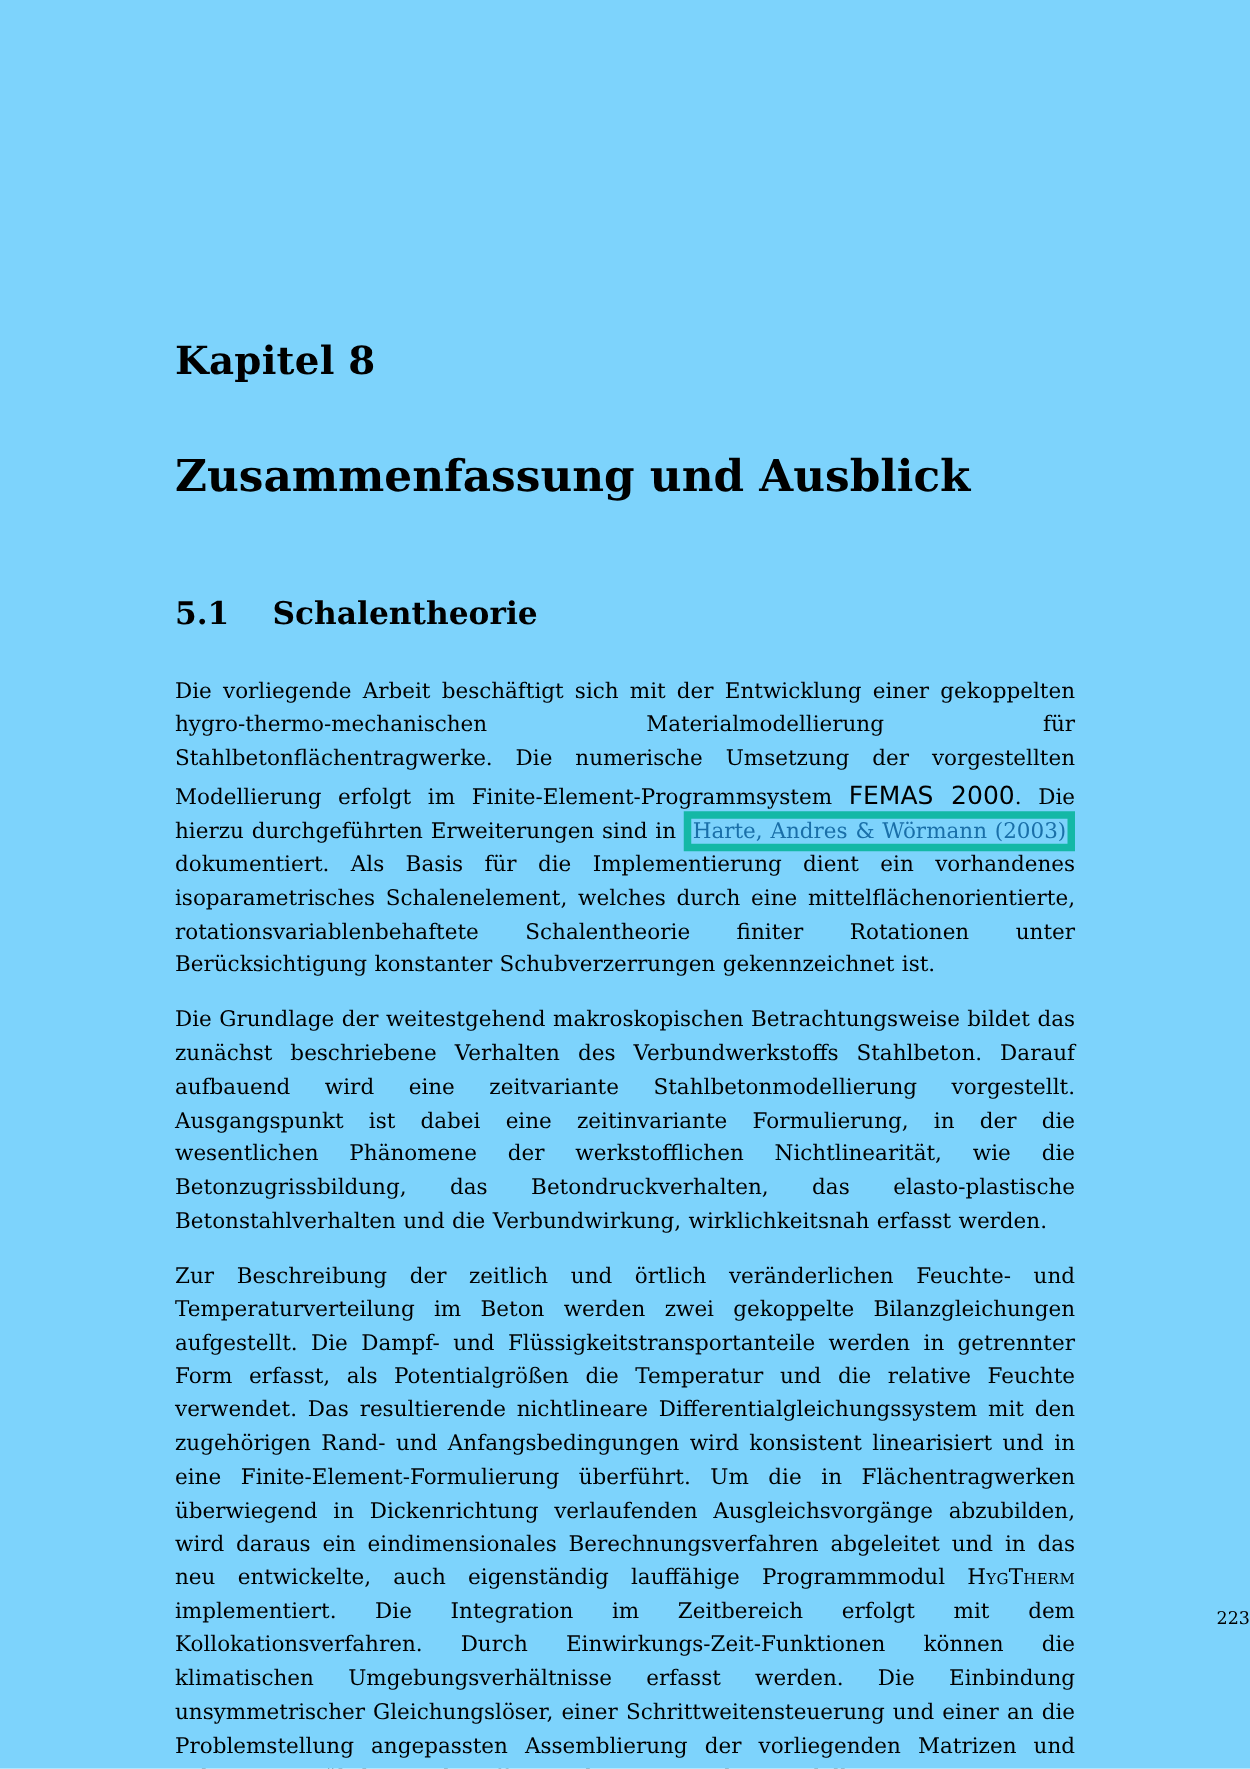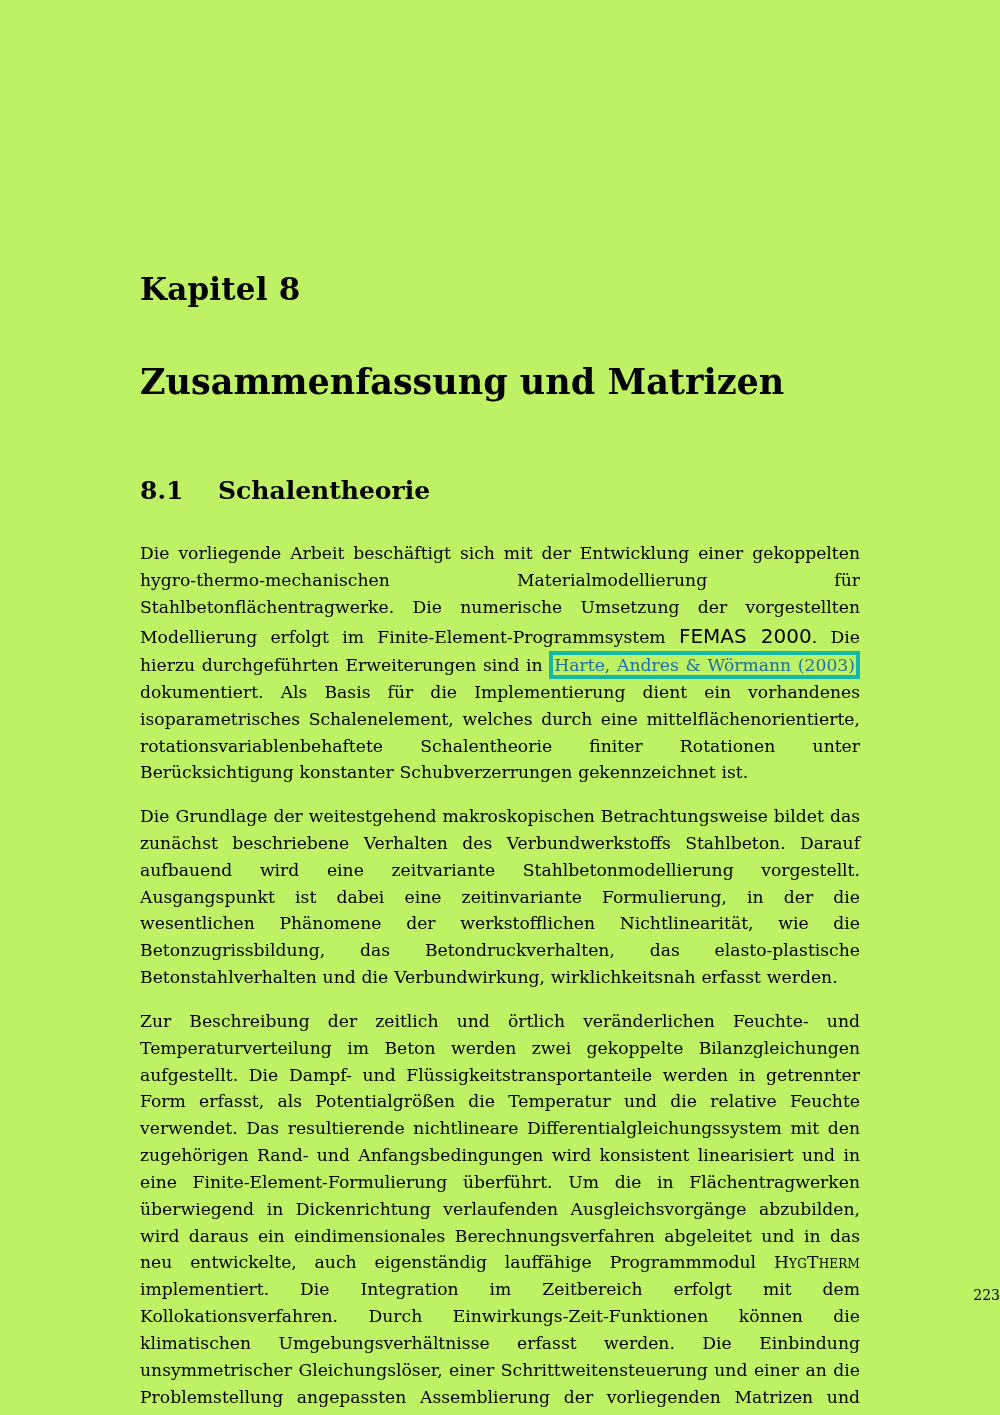--- a/index.html
+++ b/index.html
@@ -4,21 +4,21 @@
 <style>
   html, body {
     margin: 0;
     padding: 0;
     background: #ffffff;
   }
   .page {
     width: 1000px;
     height: 1415px;
     position: relative;
-    background: #bef264;
+    background: #7dd3fc;
     font-family: "DejaVu Serif", "Liberation Serif", serif;
     color: #000000;
     box-sizing: border-box;
   }
   .content {
     position: absolute;
     left: 140px;
     top: 272px;
     width: 720px;
   }
@@ -59,21 +59,21 @@
   .sans {
     font-family: "DejaVu Sans", "Liberation Sans", sans-serif;
     font-size: 20px;
   }
   .smallcaps {
     font-variant: small-caps;
     letter-spacing: 0.2px;
   }
   .cite-link {
     color: #1a6fa8;
-    border: 4px solid #14b8a6;
+    border: 6px solid #14b8a6;
     padding: 0 1px;
     text-decoration: none;
     white-space: nowrap;
   }
   .folio {
     position: absolute;
     left: 0;
     right: 0;
     top: 1287px;
     text-align: right;
@@ -82,24 +82,24 @@
   }
 </style>
 </head>
 <body>
 
 <div class="page">
   <div class="content">
 
     <h1 class="chapter-label">Kapitel 8</h1>
 
-    <h1 class="chapter-title">Zusammenfassung und Matrizen</h1>
+    <h1 class="chapter-title">Zusammenfassung und Ausblick</h1>
 
     <h2 class="section-heading">
-      <span class="num">8.1</span><span>Schalentheorie</span>
+      <span class="num">5.1</span><span>Schalentheorie</span>
     </h2>
 
     <p class="body"><span>Die vorliegende Arbeit beschäftigt sich mit der Entwicklung einer gekoppelten hygro-thermo-mechanischen Materialmodellierung für Stahlbetonflächentragwerke. Die numerische Umsetzung der vorgestellten Modellierung erfolgt im Finite-Element-Programmsystem </span><span class="sans">FEMAS 2000</span><span>. Die hierzu durchgeführten Erweiterungen sind in </span><a href="#" class="cite-link">Harte, Andres &amp; Wörmann (2003)</a><span> dokumentiert. Als Basis für die Implementierung dient ein vorhandenes isoparametrisches Schalenelement, welches durch eine mittelflächenorientierte, rotationsvariablenbehaftete Schalentheorie finiter Rotationen unter Berücksichtigung konstanter Schubverzerrungen gekennzeichnet ist.</span></p>
 
     <p class="body">Die Grundlage der weitestgehend makroskopischen Betrachtungsweise bildet das zunächst beschriebene Verhalten des Verbundwerkstoffs Stahlbeton. Darauf aufbauend wird eine zeitvariante Stahlbetonmodellierung vorgestellt. Ausgangspunkt ist dabei eine zeitinvariante Formulierung, in der die wesentlichen Phänomene der werkstofflichen Nichtlinearität, wie die Betonzugrissbildung, das Betondruckverhalten, das elasto-plastische Betonstahlverhalten und die Verbundwirkung, wirklichkeitsnah erfasst werden.</p>
 
     <p class="body"><span>Zur Beschreibung der zeitlich und örtlich veränderlichen Feuchte- und Temperaturverteilung im Beton werden zwei gekoppelte Bilanzgleichungen aufgestellt. Die Dampf- und Flüssigkeitstransportanteile werden in getrennter Form erfasst, als Potentialgrößen die Temperatur und die relative Feuchte verwendet. Das resultierende nichtlineare Differentialgleichungssystem mit den zugehörigen Rand- und Anfangsbedingungen wird konsistent linearisiert und in eine Finite-Element-Formulierung überführt. Um die in Flächentragwerken überwiegend in Dickenrichtung verlaufenden Ausgleichsvorgänge abzubilden, wird daraus ein eindimensionales Berechnungsverfahren abgeleitet und in das neu entwickelte, auch eigenständig lauffähige Programmmodul </span><span class="smallcaps">HygTherm</span><span> implementiert. Die Integration im Zeitbereich erfolgt mit dem Kollokationsverfahren. Durch Einwirkungs-Zeit-Funktionen können die klimatischen Umgebungsverhältnisse erfasst werden. Die Einbindung unsymmetrischer Gleichungslöser, einer Schrittweitensteuerung und einer an die Problemstellung angepassten Assemblierung der vorliegenden Matrizen und Vektoren gewährleistet die Effizienz des numerischen Modells.</span></p>
 
   </div>
 

